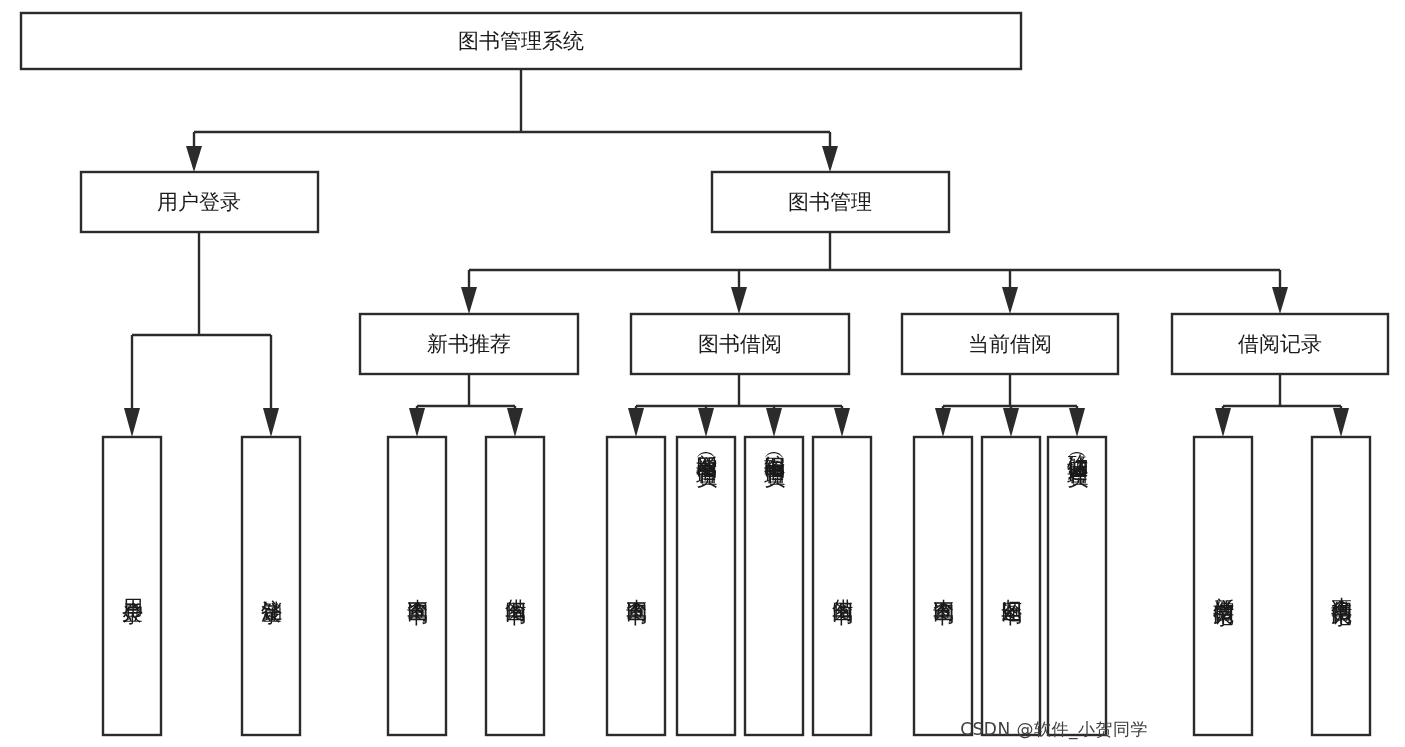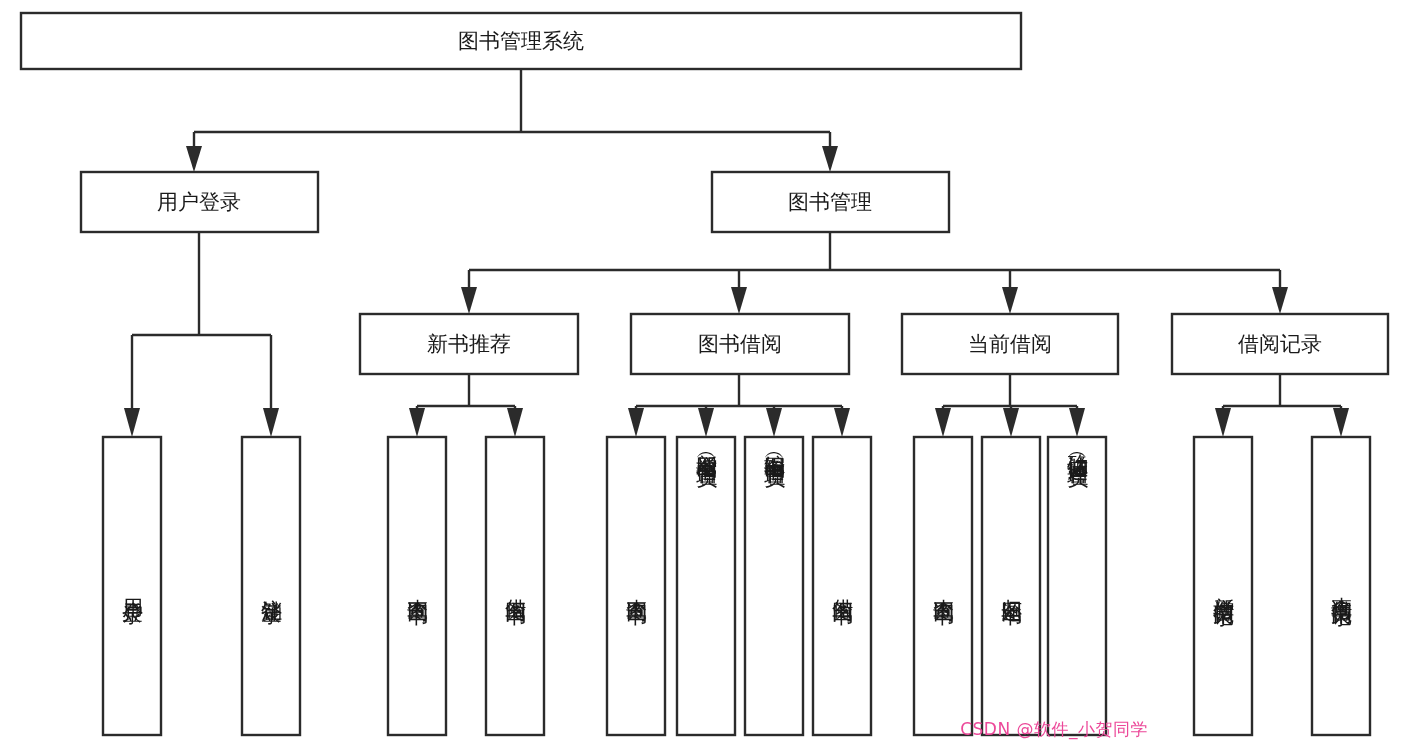--- a/index.html
+++ b/index.html
@@ -72,21 +72,21 @@
     color: #1a1a1a;
     white-space: nowrap;
     text-align: center;
   }
   .watermark {
     position: absolute;
     right: 10px;
     bottom: 6px;
     font-family: "DejaVu Sans", "Liberation Sans", sans-serif;
     font-size: 17px;
-    color: #ec4899;
+    color: #404040;
     letter-spacing: 0.5px;
     white-space: nowrap;
   }
 </style>
 </head>
 <body>
 
 <div id="diagram-root">
 
   <svg id="tree-svg" viewBox="0 0 1405 747" xmlns="http://www.w3.org/2000/svg">

